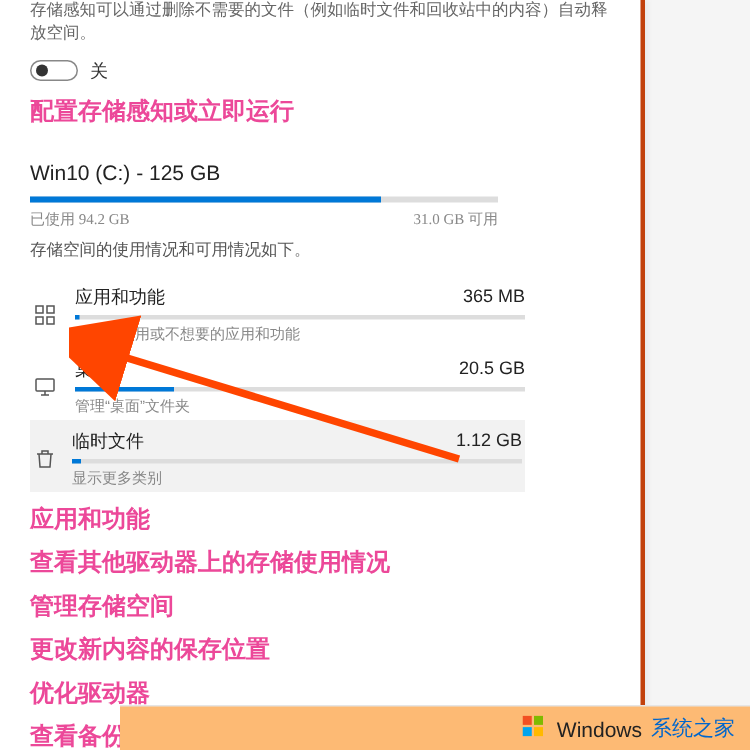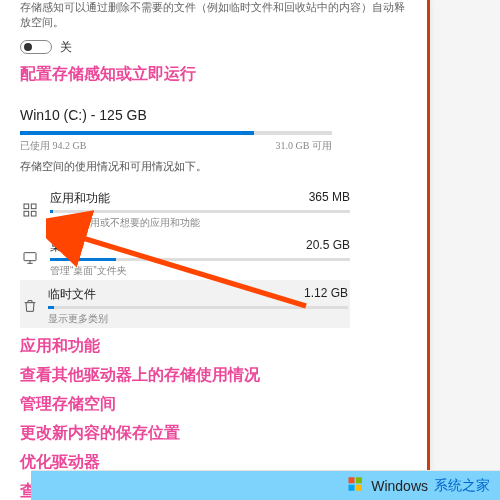--- a/index.html
+++ b/index.html
@@ -59,22 +59,22 @@
   .cat.highlight { background: #f2f2f2; padding-left: 4px; padding-right: 4px; justify-content: center; }
   .section-title { font-size: 16px; margin-top: 18px; margin-bottom: 8px; color: #222; }
   .arrow {
     position: absolute; left: 46px; top: 186px; pointer-events: none;
   }
   .watermark1 {
     position: absolute; right: 12px; bottom: 8px;
     font-size: 9px; color: #e6a300;
   }
   .footer {
-    position: absolute; bottom: 0; right: 0; width: 469px; height: 30px;
-    background: #7dd3fc; border-top: 1px solid #e5e5e5;
+    position: absolute; bottom: 0; right: 0; width: 420px; height: 30px;
+    background: #fdba74; border-top: 1px solid #e5e5e5;
     display: flex; align-items: center; justify-content: flex-end; padding-right: 10px;
     gap: 6px;
   }
   .footer-logo svg { width: 18px; height: 18px; }
   .footer-text { font-size: 14px; color: #222; }
 </style>
 </head>
 <body>
 
 <div class="panel">

